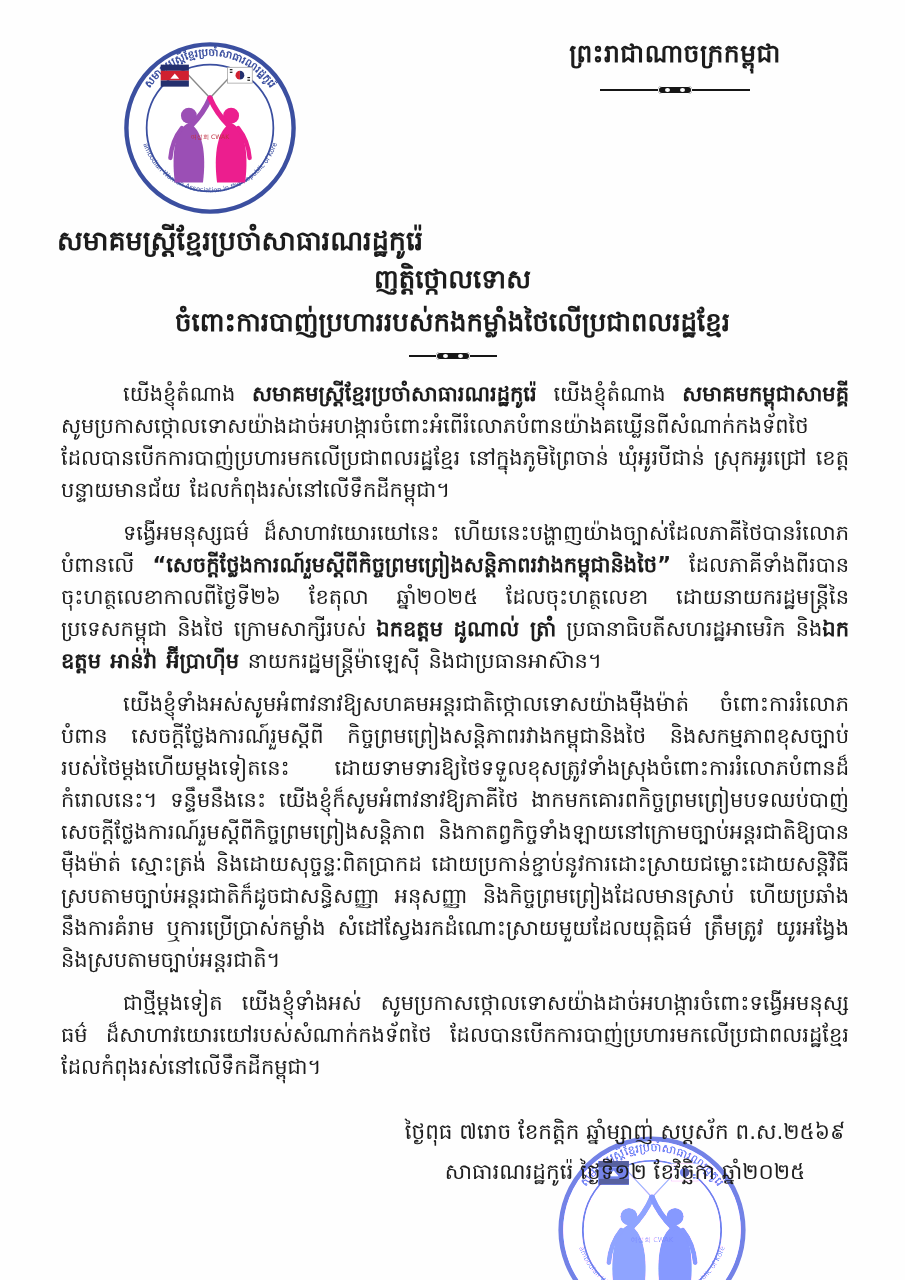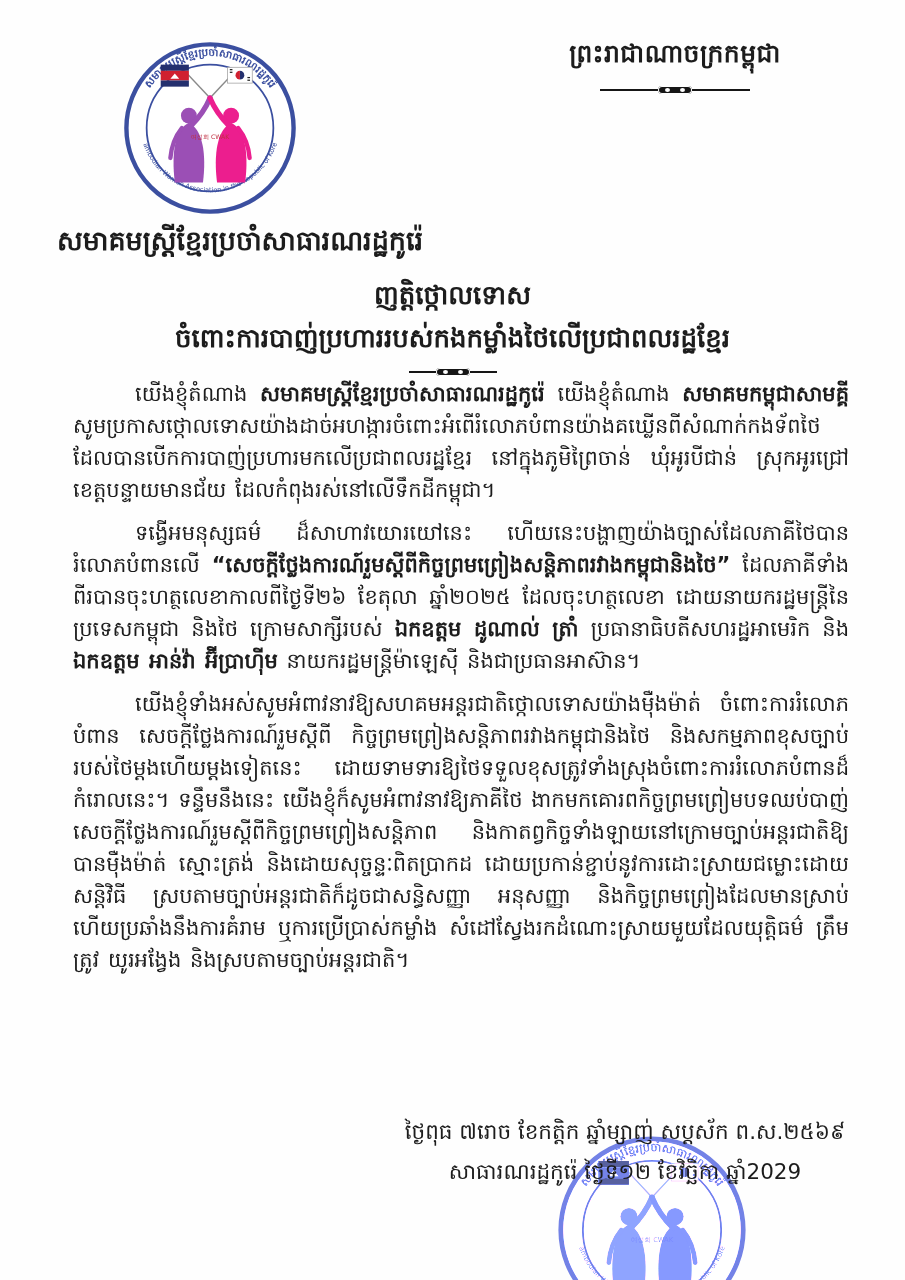--- a/index.html
+++ b/index.html
@@ -27,28 +27,28 @@
   .divider .orn::before,.divider .orn::after{
     content:"";position:absolute;top:2px;width:5px;height:4px;border-radius:50%;background:#fefefe;
   }
   .divider .orn::before{left:7px;}
   .divider .orn::after{right:7px;}
   .hdr-divider{margin:14px auto 0;width:150px;}
   .title-divider{margin:10px auto 0;width:88px;}
 
   
   .org-name{position:absolute;left:57px;top:224px;font-size:27px;font-weight:700;}
-  .doc-title{position:absolute;left:0;top:274px;width:905px;text-align:center;}
+  .doc-title{position:absolute;left:0;top:258px;width:905px;text-align:center;}
   .doc-title .t1{font-size:26px;font-weight:700;line-height:42px;}
   .doc-title .t2{font-size:26px;font-weight:700;line-height:44px;text-align:center;}
 
   
   .body-block{position:absolute;left:57px;top:378px;width:792px;}
   .body-p{
-    margin:0 0 11px 16px;
+    margin:0 0 11px 4px;
     font-size:21px;line-height:32px;
     text-align:justify;text-indent:62px;
     word-spacing:2px;
   }
   .body-p .b{font-weight:700;}
 
   
   .date-block{position:absolute;left:360px;top:1112px;width:530px;text-align:center;z-index:2;}
   .date-block .d{font-size:21.5px;line-height:40px;}
 
@@ -138,25 +138,26 @@
     <div class="divider title-divider">
         <div class="bar"></div>
         <div class="orn"></div>
       </div>
   </div>
 
   <div class="body-block">
     <p class="body-p"><span>យើងខ្ញុំតំណាង </span><span class="b">សមាគមស្ត្រីខ្មែរប្រចាំសាធារណរដ្ឋកូរ៉េ</span><span> យើងខ្ញុំតំណាង </span><span class="b">សមាគមកម្ពុជាសាមគ្គី</span><span> សូមប្រកាសថ្កោលទោសយ៉ាងដាច់អហង្ការចំពោះអំពើរំលោភបំពានយ៉ាងគឃ្លើនពីសំណាក់កងទ័ពថៃ ដែលបានបើកការបាញ់ប្រហារមកលើប្រជាពលរដ្ឋខ្មែរ នៅក្នុងភូមិព្រៃចាន់ ឃុំអូរបីជាន់ ស្រុកអូរជ្រៅ ខេត្តបន្ទាយមានជ័យ ដែលកំពុងរស់នៅលើទឹកដីកម្ពុជា។</span></p>
     <p class="body-p"><span>ទង្វើអមនុស្សធម៌ ដ៏សាហាវយោរយៅនេះ ហើយនេះបង្ហាញយ៉ាងច្បាស់ដែលភាគីថៃបានរំលោភបំពានលើ </span><span class="b">“សេចក្តីថ្លែងការណ៍រួមស្តីពីកិច្ចព្រមព្រៀងសន្តិភាពរវាងកម្ពុជានិងថៃ”</span><span> ដែលភាគីទាំងពីរបានចុះហត្ថលេខាកាលពីថ្ងៃទី២៦ ខែតុលា ឆ្នាំ២០២៥ ដែលចុះហត្ថលេខា ដោយនាយករដ្ឋមន្ត្រីនៃប្រទេសកម្ពុជា និងថៃ ក្រោមសាក្សីរបស់ </span><span class="b">ឯកឧត្តម ដូណាល់ ត្រាំ</span><span> ប្រធានាធិបតីសហរដ្ឋអាមេរិក និង</span><span class="b">ឯកឧត្តម អាន់វ៉ា អ៊ីប្រាហ៊ីម</span><span> នាយករដ្ឋមន្ត្រីម៉ាឡេស៊ី និងជាប្រធានអាស៊ាន។</span></p>
     <p class="body-p"><span>យើងខ្ញុំទាំងអស់សូមអំពាវនាវឱ្យសហគមអន្តរជាតិថ្កោលទោសយ៉ាងម៉ឺងម៉ាត់ ចំពោះការរំលោភបំពាន សេចក្តីថ្លែងការណ៍រួមស្តីពី កិច្ចព្រមព្រៀងសន្តិភាពរវាងកម្ពុជានិងថៃ និងសកម្មភាពខុសច្បាប់របស់ថៃម្តងហើយម្តងទៀតនេះ ដោយទាមទារឱ្យថៃទទួលខុសត្រូវទាំងស្រុងចំពោះការរំលោភបំពានដ៏កំរោលនេះ។ ទន្ទឹមនឹងនេះ យើងខ្ញុំក៏សូមអំពាវនាវឱ្យភាគីថៃ ងាកមកគោរពកិច្ចព្រមព្រៀមបទឈប់បាញ់ សេចក្តីថ្លែងការណ៍រួមស្តីពីកិច្ចព្រមព្រៀងសន្តិភាព និងកាតព្វកិច្ចទាំងឡាយនៅក្រោមច្បាប់អន្តរជាតិឱ្យបានម៉ឺងម៉ាត់ ស្មោះត្រង់ និងដោយសុច្ចន្ទៈពិតប្រាកដ ដោយប្រកាន់ខ្ជាប់នូវការដោះស្រាយជម្លោះដោយសន្តិវិធី ស្របតាមច្បាប់អន្តរជាតិក៏ដូចជាសន្ធិសញ្ញា អនុសញ្ញា និងកិច្ចព្រមព្រៀងដែលមានស្រាប់ ហើយប្រឆាំងនឹងការគំរាម ឬការប្រើប្រាស់កម្លាំង សំដៅស្វែងរកដំណោះស្រាយមួយដែលយុត្តិធម៌ ត្រឹមត្រូវ យូរអង្វែង និងស្របតាមច្បាប់អន្តរជាតិ។</span></p>
+    <p class="body-p"><span>ជាថ្មីម្តងទៀត យើងខ្ញុំទាំងអស់ សូមប្រកាសថ្កោលទោសយ៉ាងដាច់អហង្ការចំពោះទង្វើអមនុស្សធម៌ ដ៏សាហាវយោរយៅរបស់សំណាក់កងទ័ពថៃ ដែលបានបើកការបាញ់ប្រហារមកលើប្រជាពលរដ្ឋខ្មែរដែលកំពុងរស់នៅលើទឹកដីកម្ពុជា។</span></p>
   </div>
 
   <div class="date-block">
     <div class="d">ថ្ងៃពុធ ៧រោច ខែកត្តិក ឆ្នាំម្សាញ់ សប្តស័ក ព.ស.២៥៦៩</div>
-    <div class="d">សាធារណរដ្ឋកូរ៉េ ថ្ងៃទី១២ ខែវិច្ឆិកា ឆ្នាំ2029</div>
+    <div class="d">សាធារណរដ្ឋកូរ៉េ ថ្ងៃទី១២ ខែវិច្ឆិកា ឆ្នាំ២០២៥</div>
   </div>
 
   <div class="stamp-wrap">
     <svg viewBox="0 0 200 200" width="192" height="192">
         <use href="#cwak-seal"></use>
       </svg>
   </div>
 
 </div>
 

